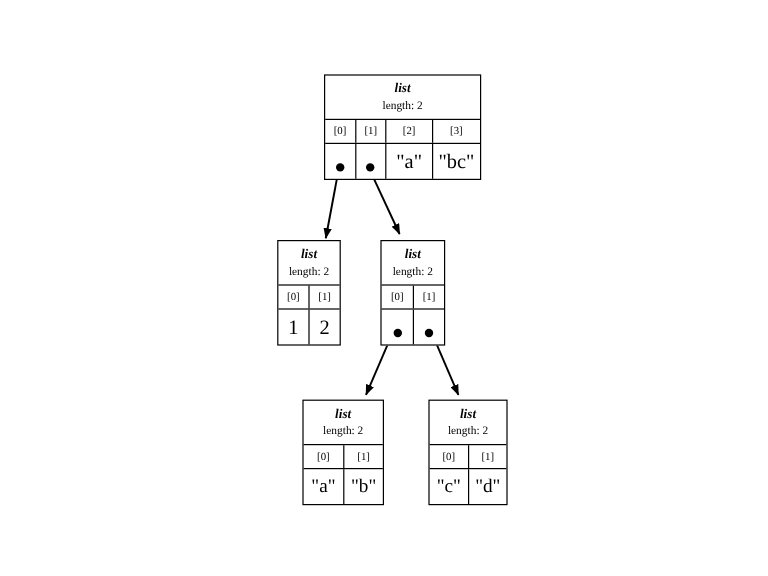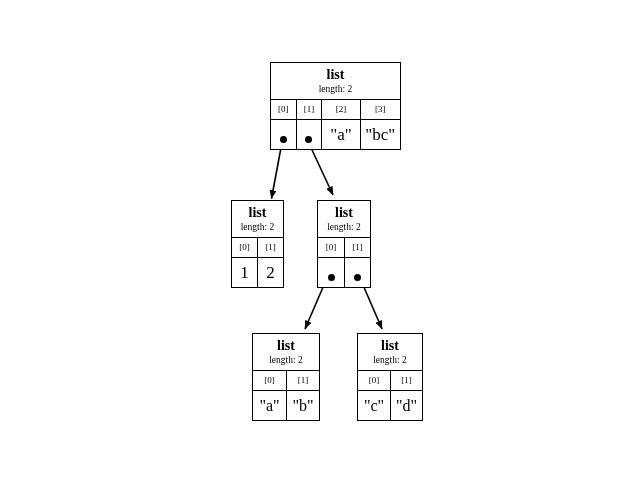--- a/index.html
+++ b/index.html
@@ -33,22 +33,23 @@
     box-sizing: border-box;
   }
   .node-header {
     text-align: center;
     padding: 3px 0 4px 0;
     border-bottom: 1.4px solid #000000;
   }
   .node-title {
     font-family: "Liberation Serif", serif;
     font-weight: bold;
-    font-size: 14px;
+    font-size: 11px;
     line-height: 17px;
+    font-style: italic;
   }
   .node-length {
     font-family: "Liberation Serif", serif;
     font-size: 9.5px;
     line-height: 12px;
   }
   .row {
     display: flex;
     width: 100%;
     box-sizing: border-box;

